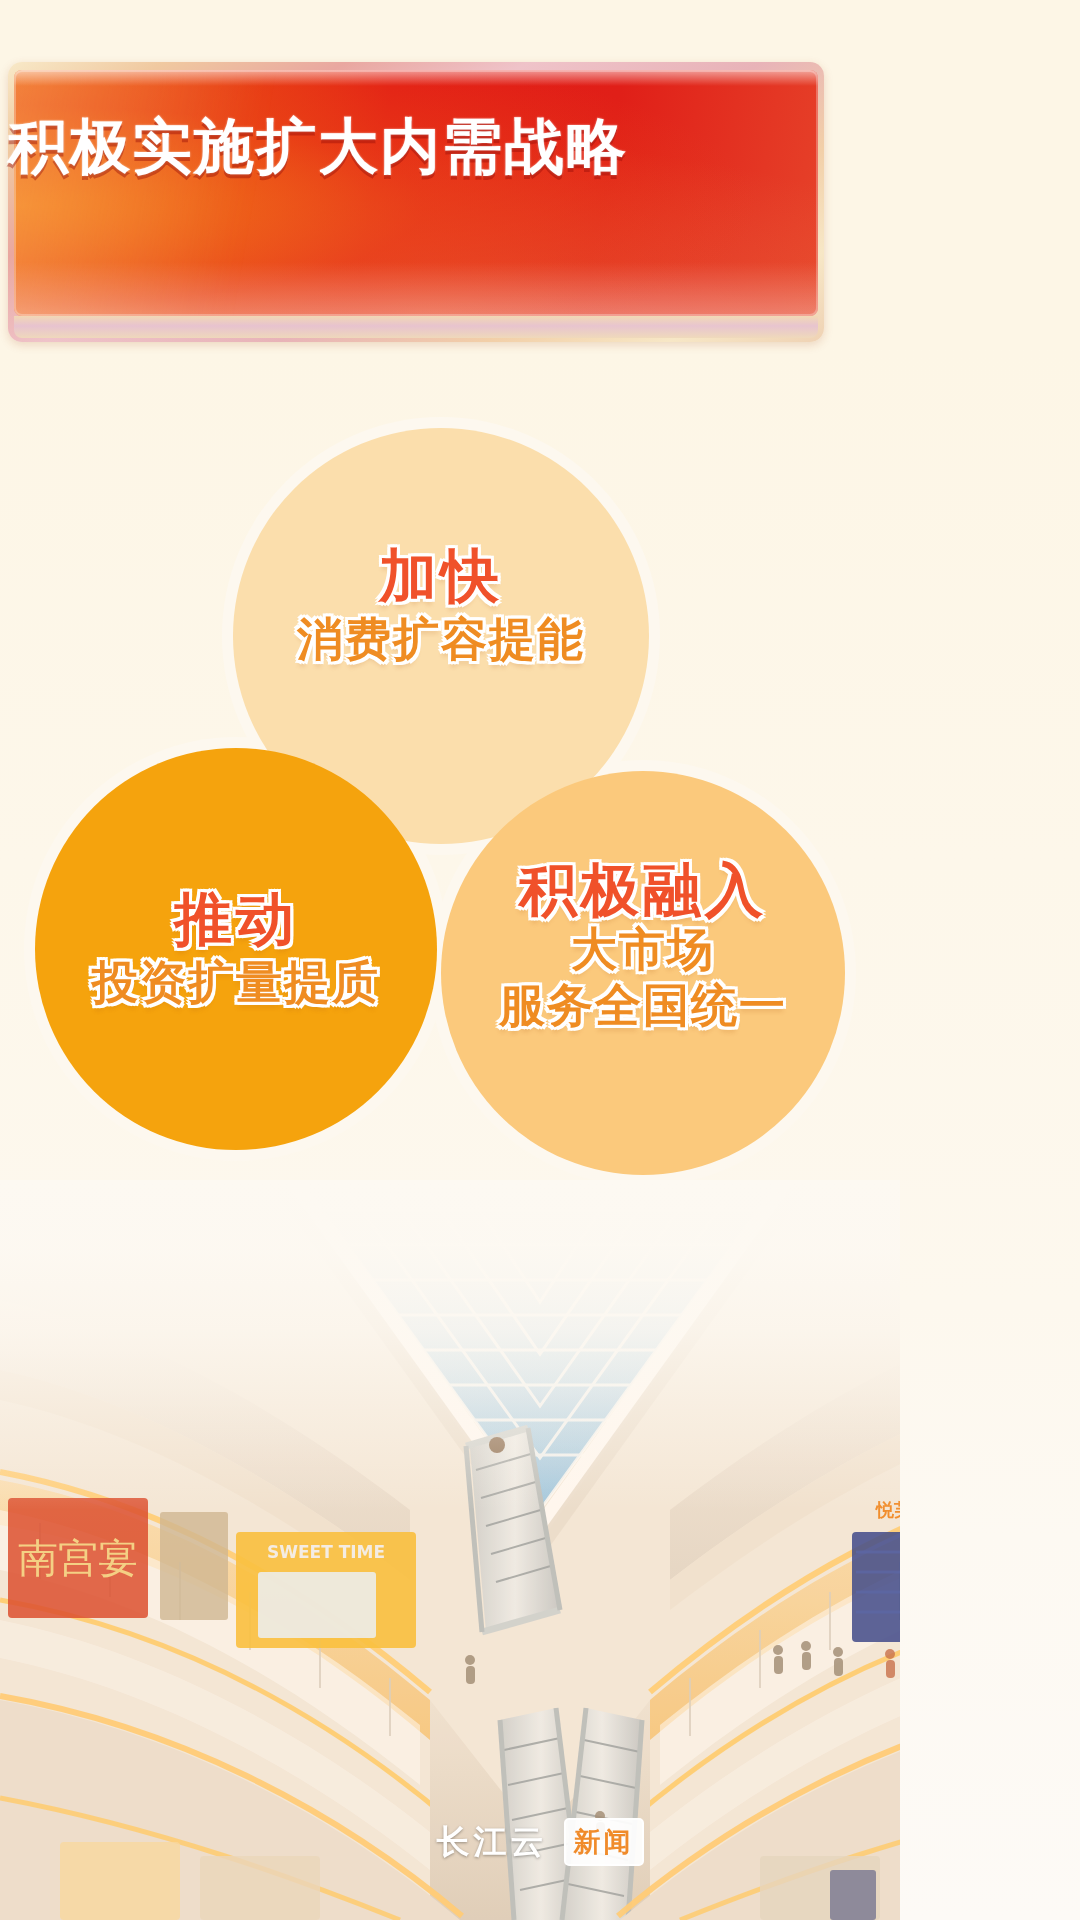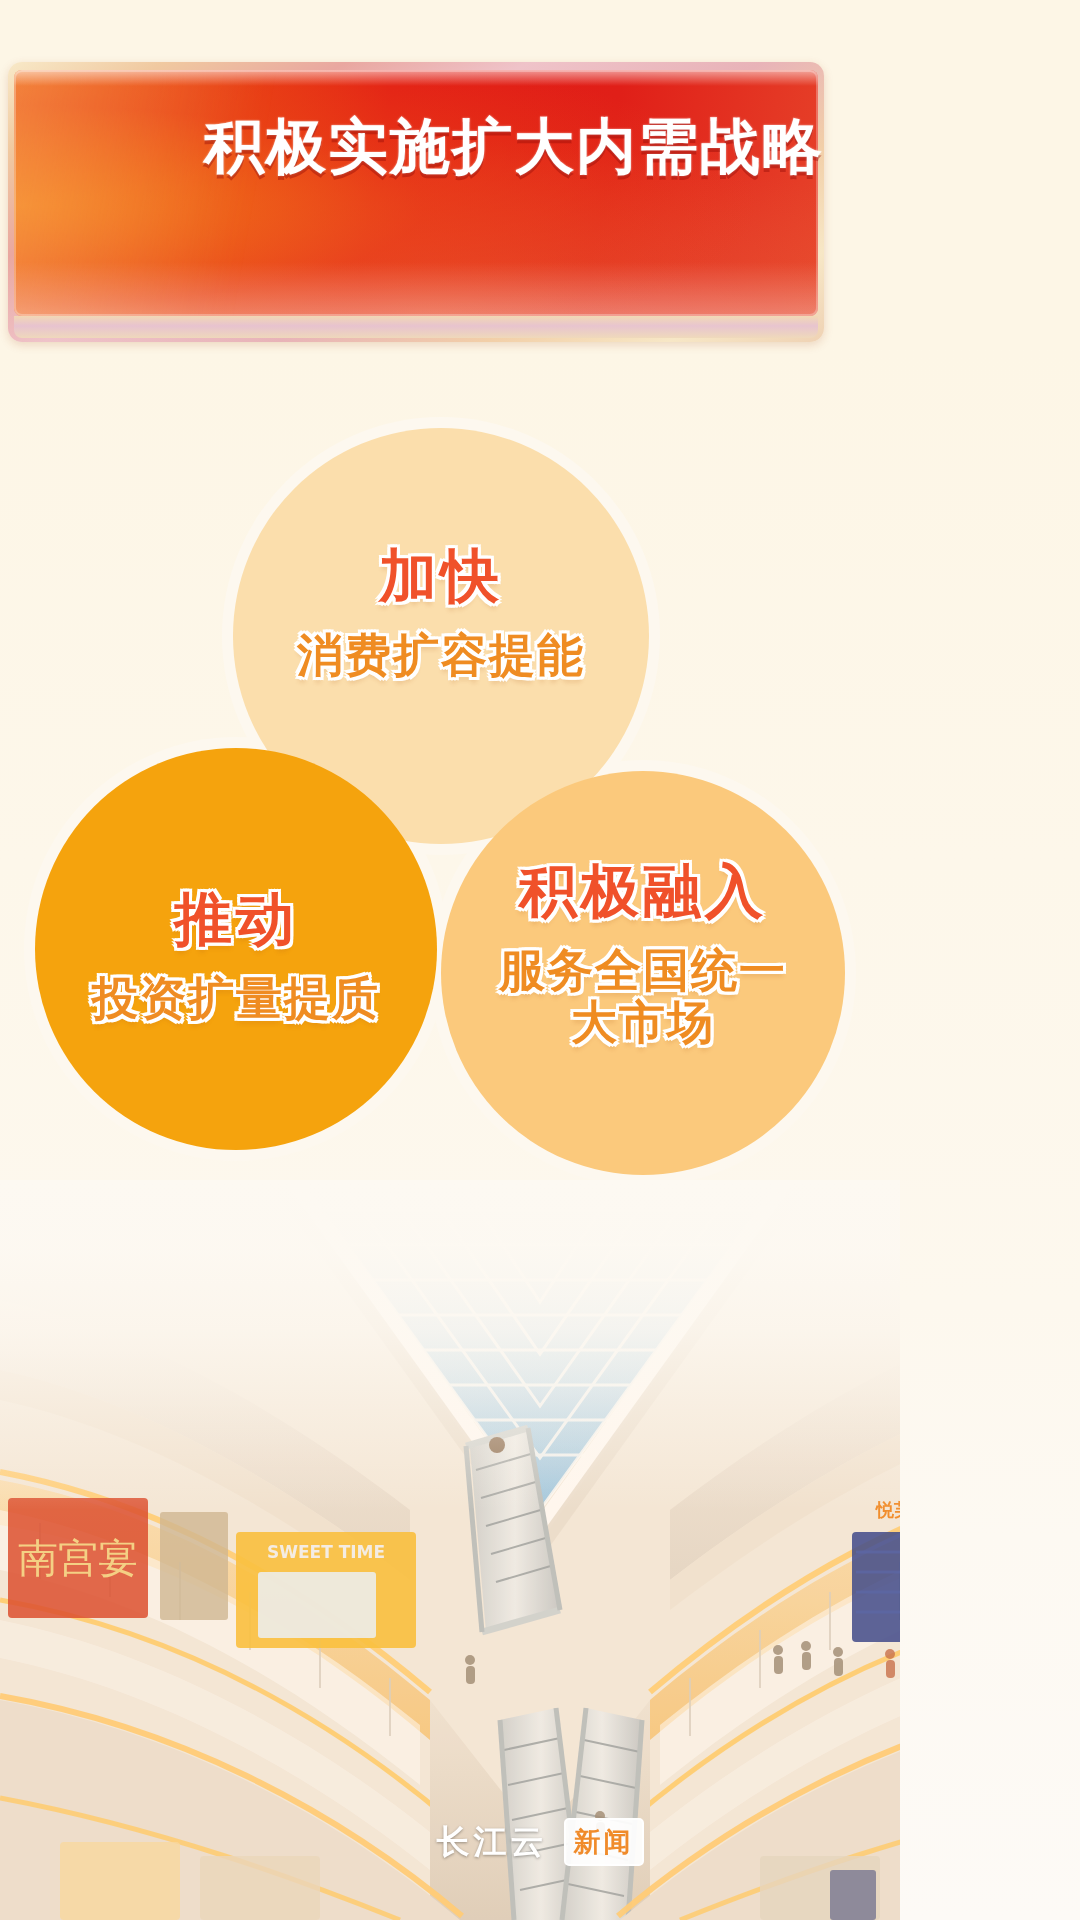--- a/index.html
+++ b/index.html
@@ -42,21 +42,21 @@
   }
   .banner-rim{
     position:absolute;left:6px;right:6px;top:8px;bottom:26px;border-radius:8px;
     border:2px solid rgba(255,255,255,.28);pointer-events:none;
   }
   .banner-foot{
     position:absolute;left:6px;right:6px;bottom:4px;height:22px;border-radius:0 0 8px 8px;
     background:linear-gradient(180deg,#f2d9b4 0%,#e7c3d0 45%,#efd9bb 100%);
     opacity:.95;
   }
-  #banner-text{position:absolute;left:0;right:0;top:50px;text-align:right;}
+  #banner-text{position:absolute;left:0;right:0;top:50px;text-align:left;}
   .bline{
     font-weight:bold;letter-spacing:2px;line-height:1.16;white-space:nowrap;
     font-family:"DejaVu Sans","Liberation Sans",sans-serif;
   }
   .bline1{font-size:60px;color:#ffffff;
     text-shadow:0 4px 0 rgba(150,12,8,.42), 0 0 2px rgba(255,255,255,.7);}
   .bline2{font-size:60px;color:#fbe58c;margin-top:6px;font-style:italic;
     text-shadow:0 4px 0 rgba(150,12,8,.42), 0 0 2px rgba(255,240,170,.7);}
 
   
@@ -69,34 +69,34 @@
   #c-left-halo{left:24px;top:737px;width:424px;height:424px;}
   #c-left{left:35px;top:748px;width:402px;height:402px;background:#f5a30d;}
   #c-right-halo{left:430px;top:760px;width:426px;height:426px;}
   #c-right{left:441px;top:771px;width:404px;height:404px;background:#fbc97c;}
 
   .ctext{position:absolute;width:100%;text-align:center;font-family:"DejaVu Sans","Liberation Sans",sans-serif;}
   .c-big{font-size:58px;font-weight:bold;color:#f0512a;letter-spacing:4px;line-height:1.08;
     text-shadow:-3px 0 0 #fff,3px 0 0 #fff,0 -3px 0 #fff,0 3px 0 #fff,
                 -3px -3px 0 #fff,3px -3px 0 #fff,-3px 3px 0 #fff,3px 3px 0 #fff,
                 0 6px 4px rgba(180,90,20,.18);}
-  .c-sub{font-size:46px;font-weight:bold;color:#ef8c22;letter-spacing:2px;line-height:1.1;margin-top:22px;
+  .c-sub{font-size:46px;font-weight:bold;color:#ef8c22;letter-spacing:2px;line-height:1.1;margin-top:6px;
     text-shadow:-3px 0 0 #fff,3px 0 0 #fff,0 -3px 0 #fff,0 3px 0 #fff,
                 -3px -3px 0 #fff,3px -3px 0 #fff,-3px 3px 0 #fff,3px 3px 0 #fff,
                 0 6px 4px rgba(180,90,20,.18);}
   #t-top{left:0;top:545px;}
   #t-left{left:0;top:888px;}
   #t-right{left:0;top:860px;}
   #t-top .c-big,#t-left .c-big,#t-right .c-big{}
   #t-top{width:1000px;}
   #t-top .inner{width:416px;margin-left:233px;}
   #t-left .inner{width:402px;margin-left:35px;}
   #t-right .inner{width:404px;margin-left:441px;}
   #t-left{width:1012px;}
-  #t-right{width:856px;}
+  #t-right{width:856px;font-family:Liberation Serif, serif;}
 
   
   #photo{position:absolute;left:0;bottom:0;width:900px;height:740px;overflow:hidden;}
   #photo svg{display:block;width:1080px;height:740px;}
   #photo-fade{position:absolute;left:0;top:0;width:1080px;height:330px;
     background:linear-gradient(180deg,#fdf9f2 0%,rgba(253,249,242,.97) 22%,rgba(253,249,242,.80) 45%,rgba(253,249,242,.40) 72%,rgba(253,249,242,0) 100%);
     pointer-events:none;}
 
   
   #wm{position:absolute;left:0;bottom:54px;width:1080px;text-align:center;
@@ -139,22 +139,22 @@
     <div class="ctext" id="t-top">
       <div class="inner">
         <div class="c-big">加快</div>
         <div class="c-sub">消费扩容提能</div>
       </div>
     </div>
 
     <div class="ctext" id="t-right">
       <div class="inner">
         <div class="c-big">积极融入</div>
+        <div class="c-sub" style="margin-top:2px">大市场</div>
         <div class="c-sub">服务全国统一</div>
-        <div class="c-sub" style="margin-top:2px">大市场</div>
       </div>
     </div>
 
     <div class="ctext" id="t-left">
       <div class="inner">
         <div class="c-big">推动</div>
         <div class="c-sub">投资扩量提质</div>
       </div>
     </div>
   </div>

